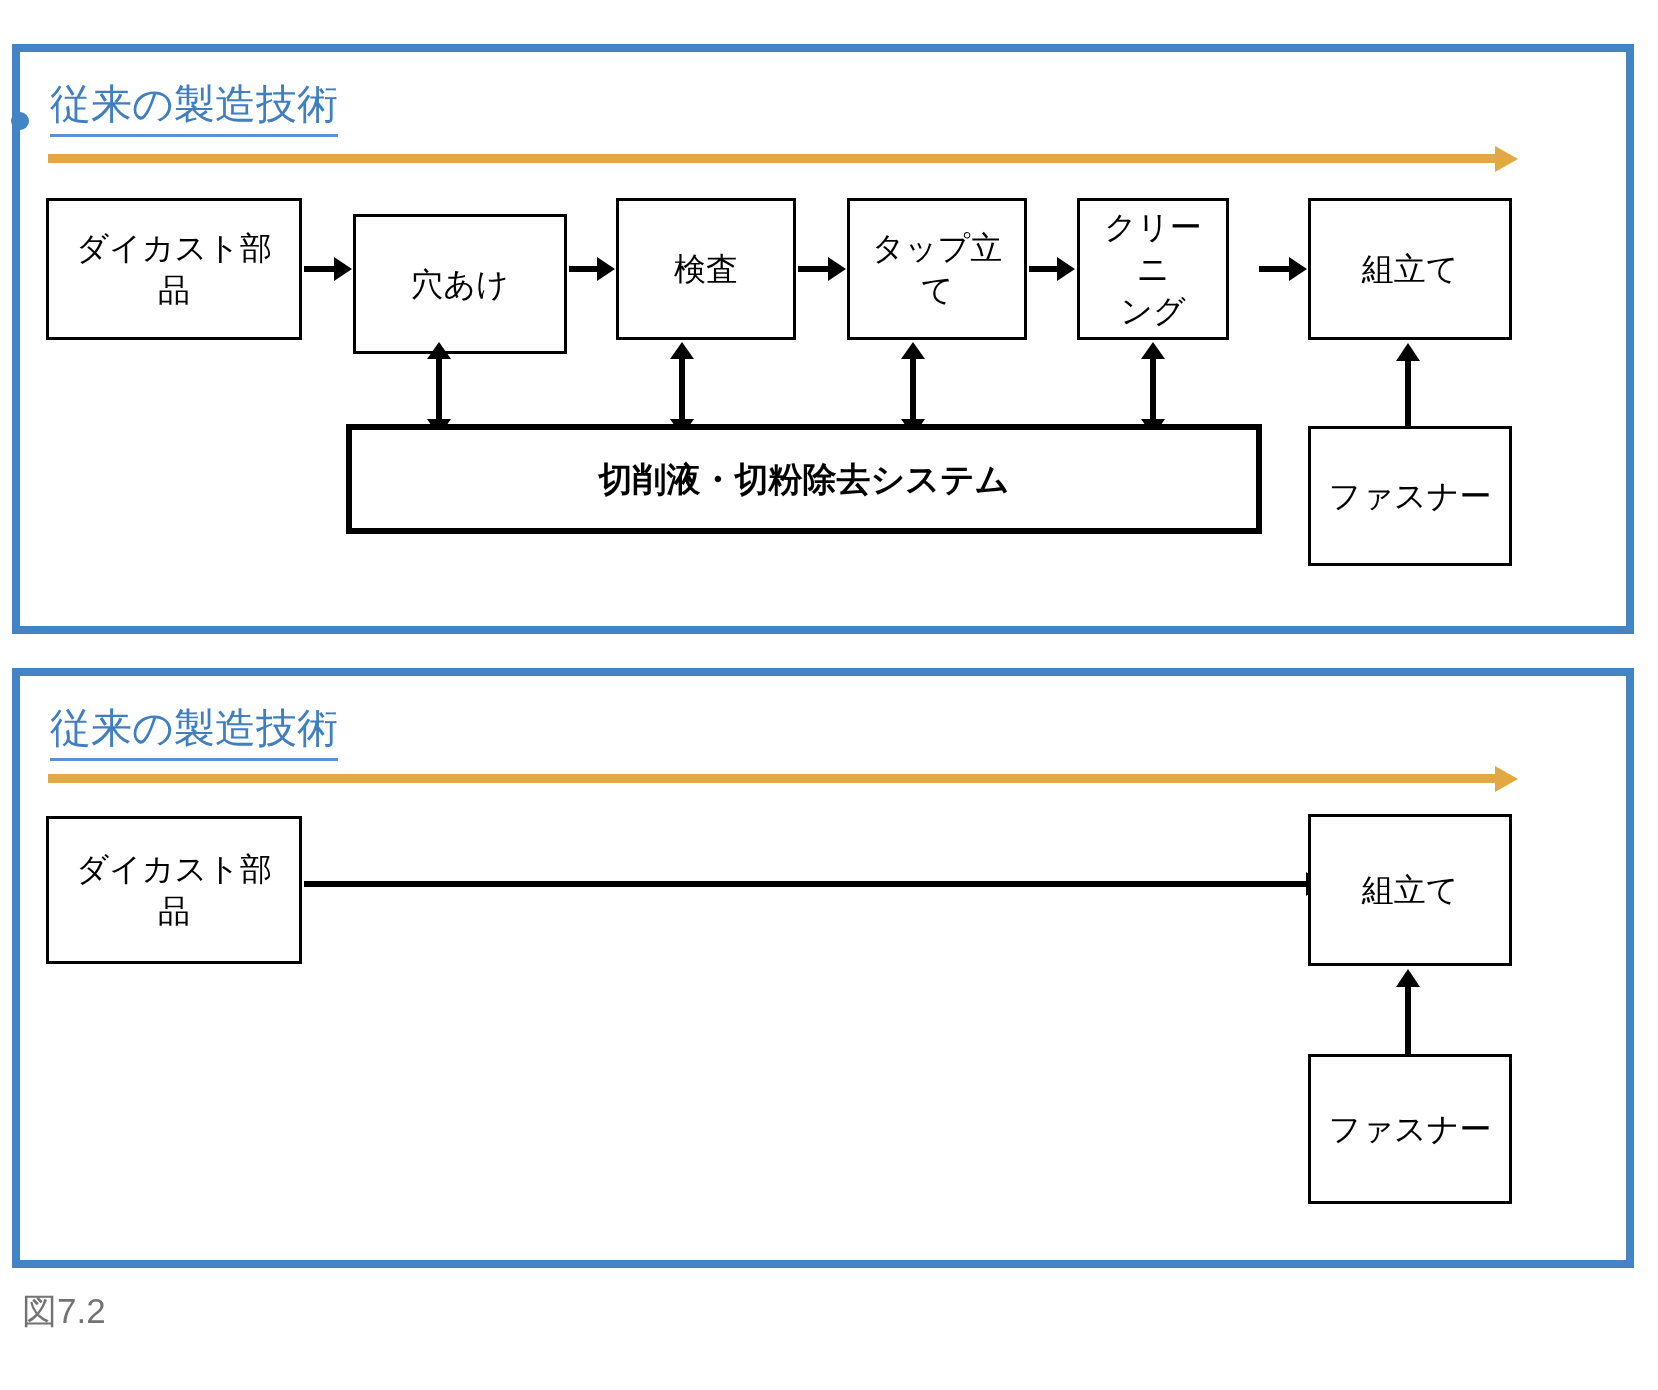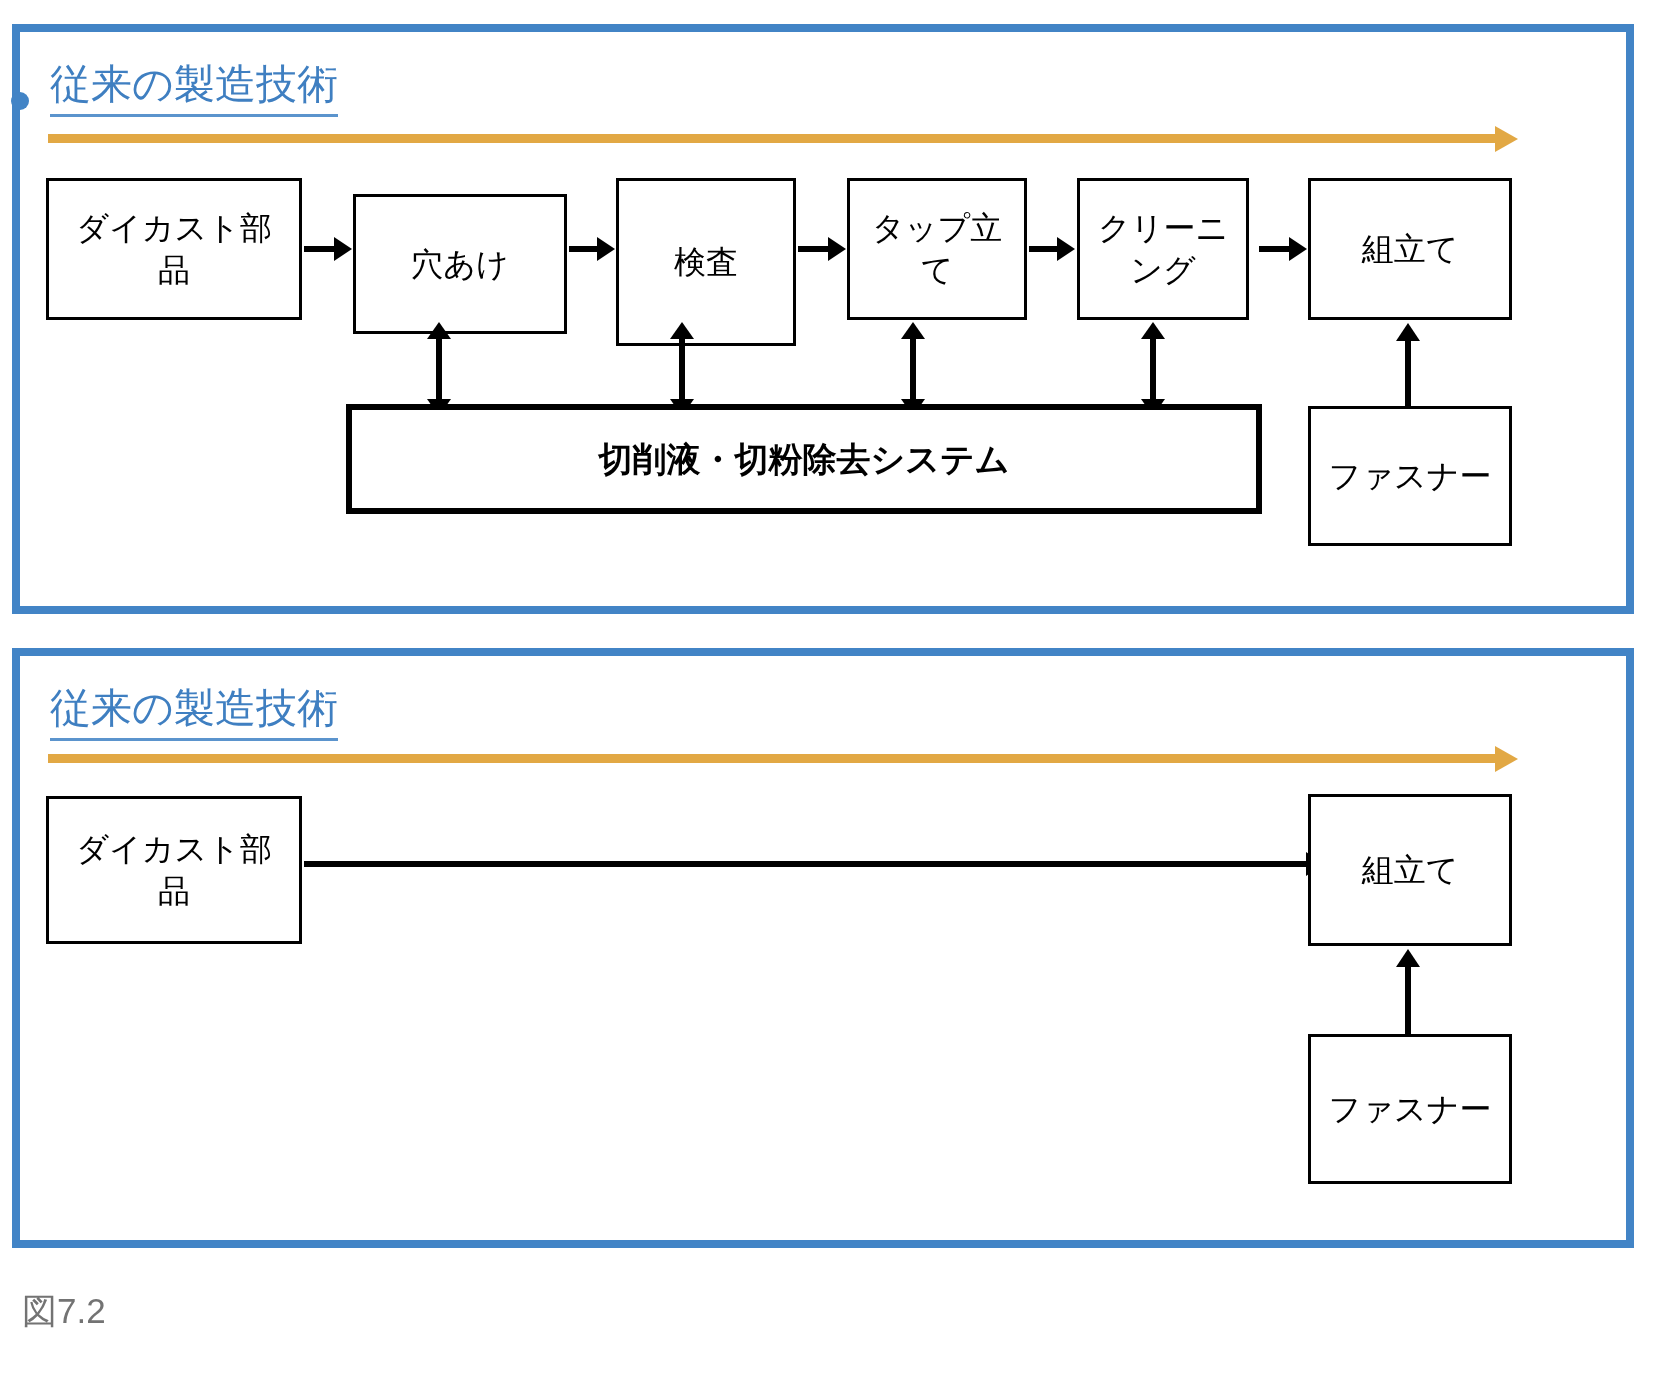--- a/index.html
+++ b/index.html
@@ -21,20 +21,21 @@
     width: 1658px;
     height: 1390px;
   }
 
   
   .panel {
     position: absolute;
     background: #ffffff;
     border: 8px solid #4284c6;
     box-sizing: border-box;
+    margin-top: 20px;
   }
   #panel-1 { left: 12px;  top: 24px;  width: 1622px; height: 590px; }
   #panel-2 { left: 12px;  top: 648px; width: 1622px; height: 600px; }
 
   .panel-bullet-dot {
     position: absolute;
     left: -9px;
     top: 60px;
     width: 18px;
     height: 18px;
@@ -190,36 +191,36 @@
     </div>
 
     <div class="harrow" style="left:284px; top:214px; width:31px;"></div>
 
     <div class="pbox" style="left:333px; top:162px; width:214px; height:140px;">
       <span>穴あけ</span>
     </div>
 
     <div class="harrow" style="left:549px; top:214px; width:29px;"></div>
 
-    <div class="pbox" style="left:596px; top:146px; width:180px; height:168px;">
+    <div class="pbox" style="left:596px; top:146px; width:180px; height:142px;">
       <span>検査</span>
     </div>
 
     <div class="harrow" style="left:778px; top:214px; width:31px;"></div>
 
     <div class="pbox" style="left:827px; top:146px; width:180px; height:142px;justify-content:center;">
       <span>
         <span>タップ立</span><br>
         <span>て</span>
       </span>
     </div>
 
     <div class="harrow" style="left:1009px; top:214px; width:29px;"></div>
 
-    <div class="pbox" style="left:1057px; top:146px; width:172px; height:142px;">
+    <div class="pbox" style="left:1057px; top:146px; width:152px; height:142px;">
       <span>
         <span>クリーニ</span><br>
         <span>ング</span>
       </span>
     </div>
 
     <div class="harrow" style="left:1239px; top:214px; width:31px;"></div>
 
     <div class="pbox" style="left:1288px; top:146px; width:204px; height:142px;">
       <span>組立て</span>

